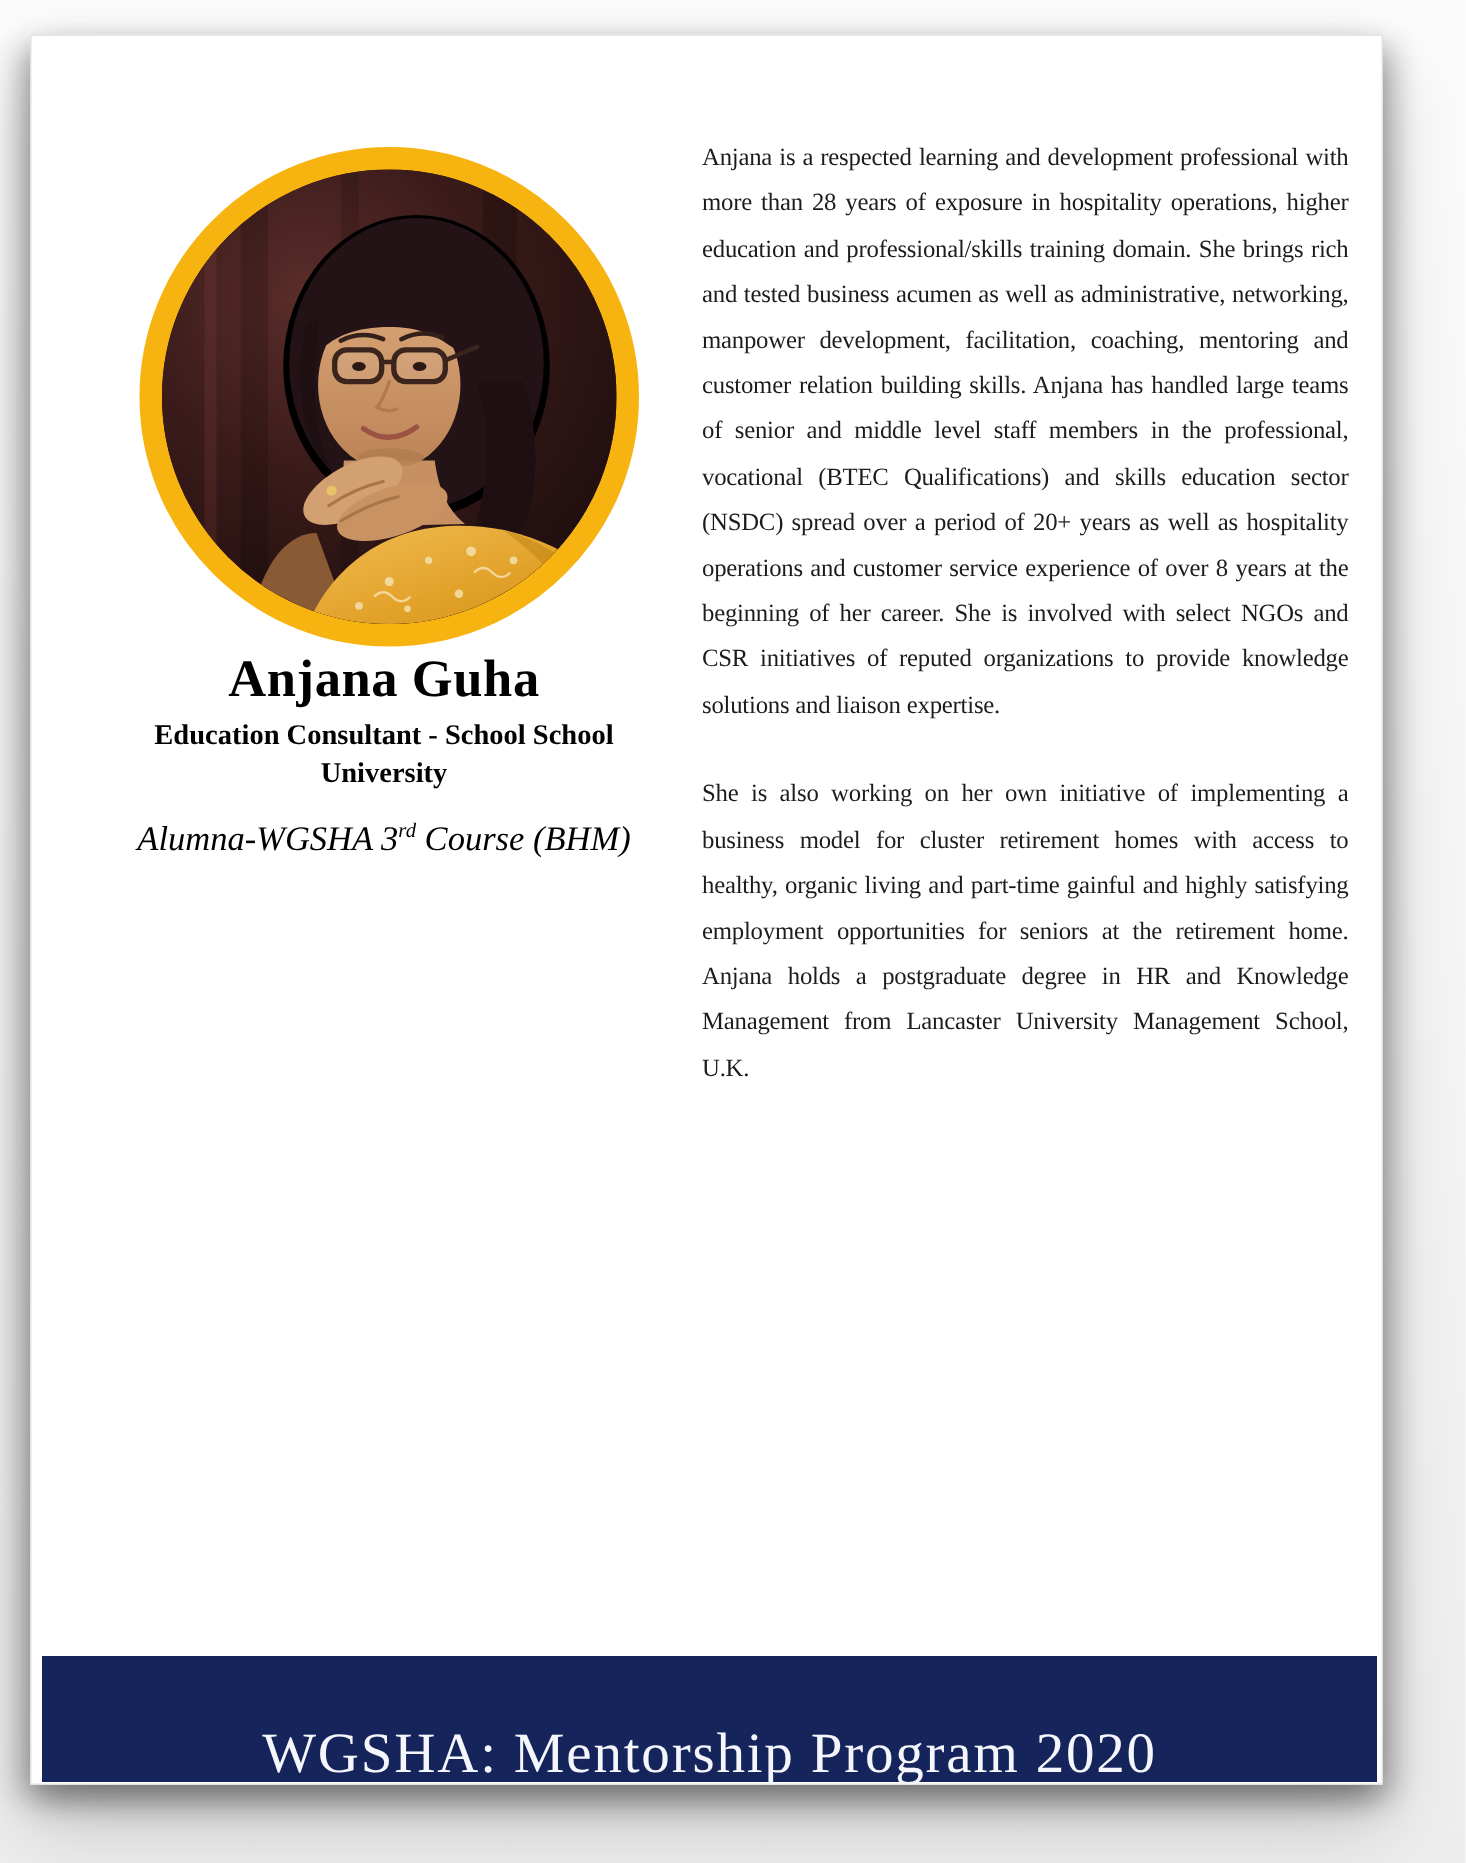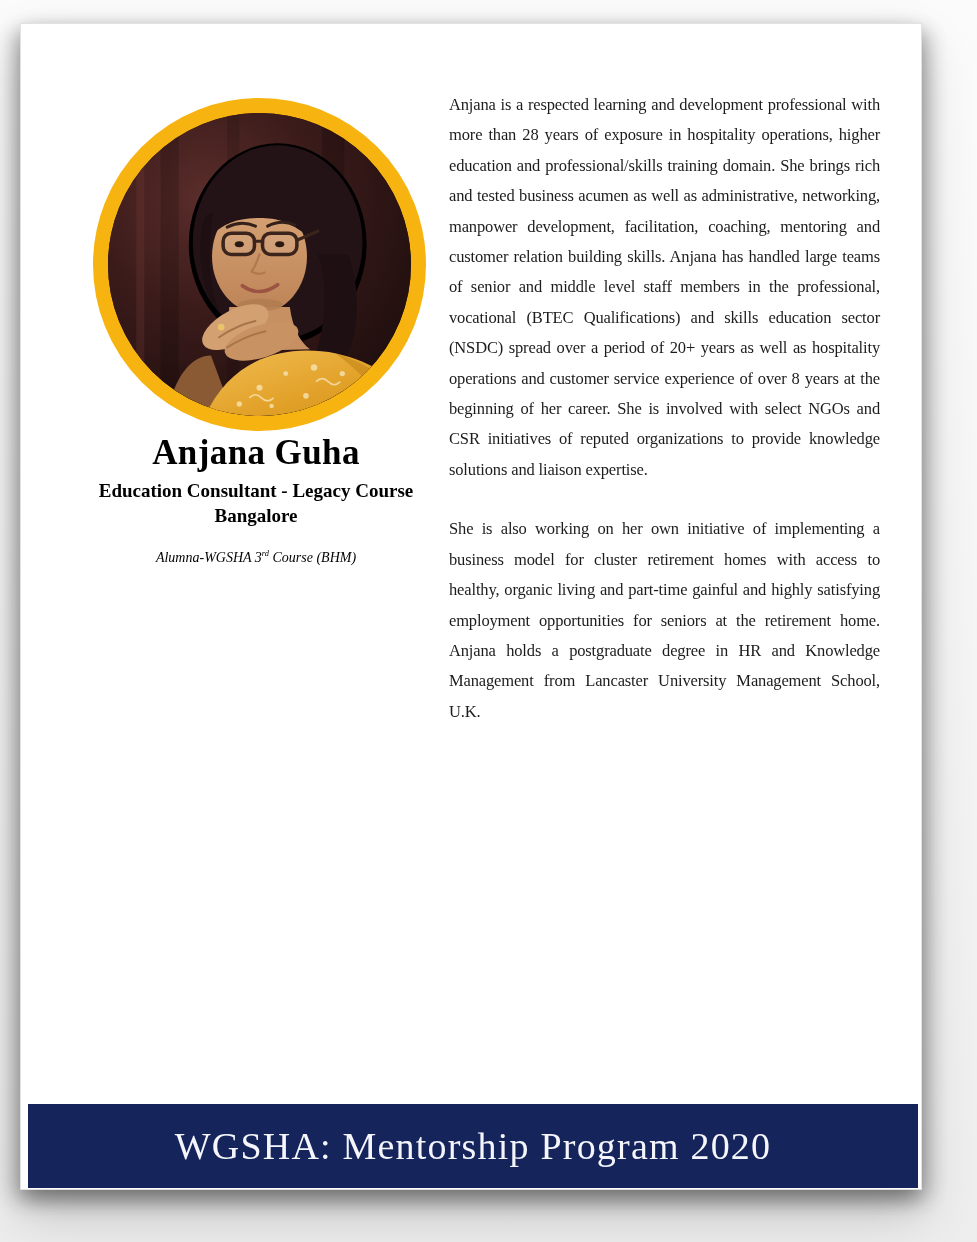--- a/index.html
+++ b/index.html
@@ -37,35 +37,35 @@
     position:absolute;left:30px;top:412px;width:410px;
     text-align:center;color:#000;
   }
   .identity .name{
     font-size:35px;font-weight:bold;line-height:34px;letter-spacing:.4px;
   }
   .identity .title{
     margin-top:8px;font-size:19px;font-weight:bold;line-height:25px;
   }
   .identity .alumna{
-    margin-top:12px;font-size:14px;font-style:italic;line-height:28px;
+    margin-top:12px;font-size:23px;font-style:italic;line-height:28px;
   }
   .identity .alumna sup{font-size:.6em;font-style:italic;}
   .bio{
-    position:absolute;left:428px;top:66px;width:431px;
+    position:absolute;left:447px;top:66px;width:431px;
     color:var(--body-text);
     font-size:16.5px;line-height:30.4px;letter-spacing:-0.15px;
     text-align:justify;
   }
   .bio p{margin:0;}
   .bio p + p{margin-top:29px;}
   .banner{
     position:absolute;left:7px;top:1080px;width:890px;height:84px;
     background:var(--banner-navy);
-    display:flex;align-items:center;justify-content:center;
+    display:flex;align-items:flex-end;justify-content:center;
   }
   .banner .banner-text{
     color:#f4f6fb;font-size:38px;letter-spacing:1.2px;line-height:1;
     font-family:"Liberation Serif","DejaVu Serif",serif;
   }
 </style>
 </head>
 <body>
 
 <div class="stage">
@@ -135,22 +135,22 @@
           <path d="M 140 282 q 6 -6 12 0 q 6 6 12 0" stroke="#f6e4b4" stroke-width="1.6" fill="none"></path>
           <path d="M 206 266 q 6 -6 12 0 q 6 6 12 0" stroke="#f6e4b4" stroke-width="1.6" fill="none"></path>
         </g>
         <path d="M 225 238 C 250 244 276 262 300 284 L 300 300 L 282 300 C 268 276 248 254 225 238 Z" fill="#b87c10" opacity="0.45"></path>
       </svg>
     </div>
 
     <div class="identity">
       <div class="name">Anjana Guha</div>
       <div class="title">
-        <span>Education Consultant - Legacy Course</span><br>
-        <span>Bangalore</span>
+        <span>Education Consultant - School School</span><br>
+        <span>University</span>
       </div>
       <div class="alumna">
         <span>Alumna-WGSHA 3</span><sup>rd</sup><span> Course (BHM)</span>
       </div>
     </div>
 
     <div class="bio">
       <p>Anjana is a respected learning and development professional with more than 28 years of exposure in hospitality operations, higher education and professional/skills training domain. She brings rich and tested business acumen as well as administrative, networking, manpower development, facilitation, coaching, mentoring and customer relation building skills. Anjana has handled large teams of senior and middle level staff members in the professional, vocational (BTEC Qualifications) and skills education sector (NSDC) spread over a period of 20+ years as well as hospitality operations and customer service experience of over 8 years at the beginning of her career. She is involved with select NGOs and CSR initiatives of reputed organizations to provide knowledge solutions and liaison expertise.</p>
       <p>She is also working on her own initiative of implementing a business model for cluster retirement homes with access to healthy, organic living and part-time gainful and highly satisfying employment opportunities for seniors at the retirement home. Anjana holds a postgraduate degree in HR and Knowledge Management from Lancaster University Management School, U.K.</p>
     </div>

